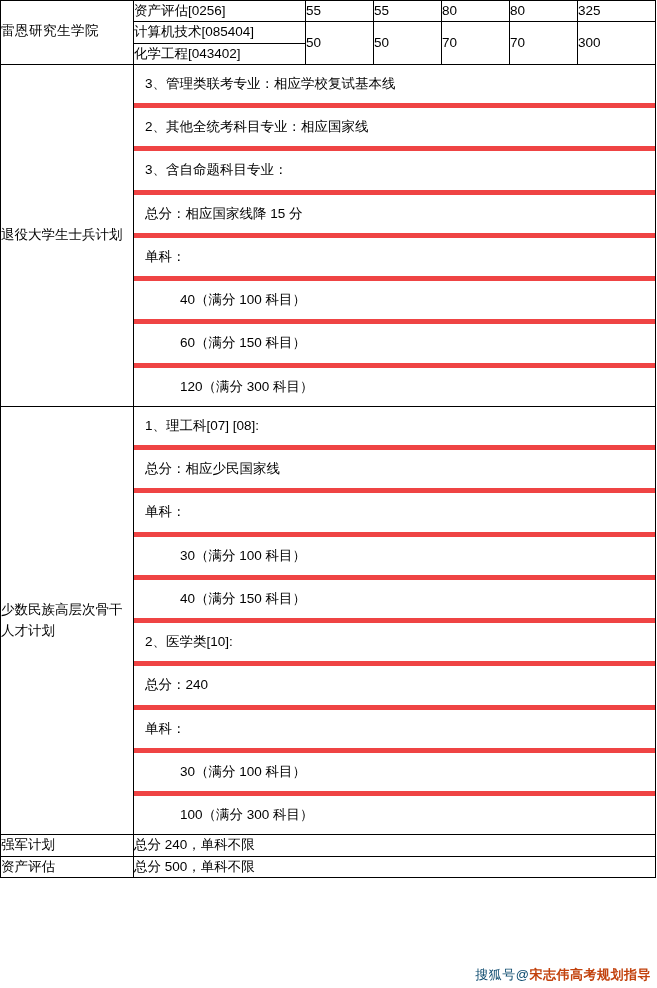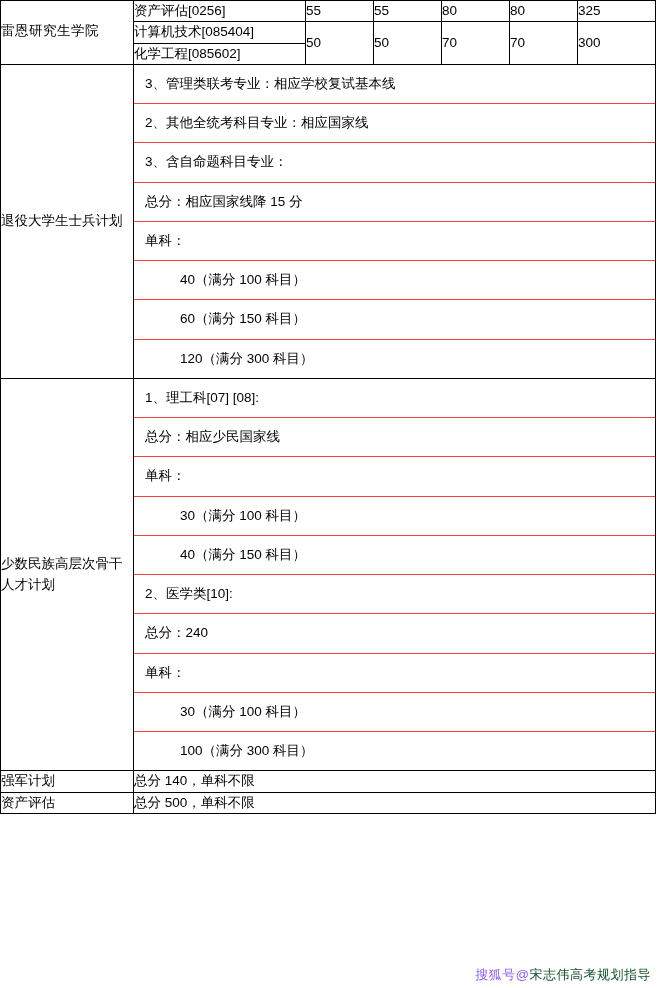--- a/index.html
+++ b/index.html
@@ -36,21 +36,21 @@
   .col-major { width: 172px; }
   .col-n { width: 68px; }
   .col-total { width: 78px; }
 
   .inst-name {
     letter-spacing: 0.5px;
     line-height: 1.7;
     font-family: Liberation Mono, monospace;
   }
   .req-line {
-    border-top: 1px solid #ef4444;
+    border-top: 5px solid #ef4444;
     padding: 9px 11px;
     font-size: 13.5px;
     line-height: 1.5;
   }
   .req-line:first-child {
     border-top: 0;
   }
   .req-indent {
     padding-left: 46px;
   }
@@ -67,25 +67,25 @@
     position: absolute;
     right: 6px;
     bottom: 4px;
     font-size: 13px;
     color: #8a8a8a;
     font-family: "Liberation Sans", sans-serif;
     white-space: nowrap;
     letter-spacing: 0.5px;
   }
   .wm-tag {
-    color: #8b5cf6;
+    color: #0c4a6e;
   }
   .wm-name {
-    color: #14532d;
-    font-weight: normal;
+    color: #c2410c;
+    font-weight: bold;
   }
 </style>
 </head>
 <body>
 
 <table class="score-table">
   <colgroup>
     <col class="col-inst">
     <col class="col-major">
     <col class="col-n">
@@ -136,21 +136,21 @@
       <td class="cell-pad" rowspan="2">
         <span>70</span>
       </td>
       <td class="cell-pad" rowspan="2">
         <span>300</span>
       </td>
     </tr>
 
     <tr>
       <td class="cell-pad">
-        <span>化学工程[085602]</span>
+        <span>化学工程[043402]</span>
       </td>
     </tr>
 
     <tr>
       <td class="label-cell">
         <span>退役大学生士兵计划</span>
       </td>
       <td class="req-cell" colspan="6">
         <div class="req-line">3、管理类联考专业：相应学校复试基本线</div>
         <div class="req-line">2、其他全统考科目专业：相应国家线</div>
@@ -179,21 +179,21 @@
         <div class="req-line req-indent">30（满分 100 科目）</div>
         <div class="req-line req-indent">100（满分 300 科目）</div>
       </td>
     </tr>
 
     <tr>
       <td class="label-cell">
         <span>强军计划</span>
       </td>
       <td class="cell-pad" colspan="6">
-        <span>总分 140，单科不限</span>
+        <span>总分 240，单科不限</span>
       </td>
     </tr>
 
     <tr>
       <td class="label-cell">
         <span>资产评估</span>
       </td>
       <td class="cell-pad" colspan="6">
         <span>总分 500，单科不限</span>
       </td>

